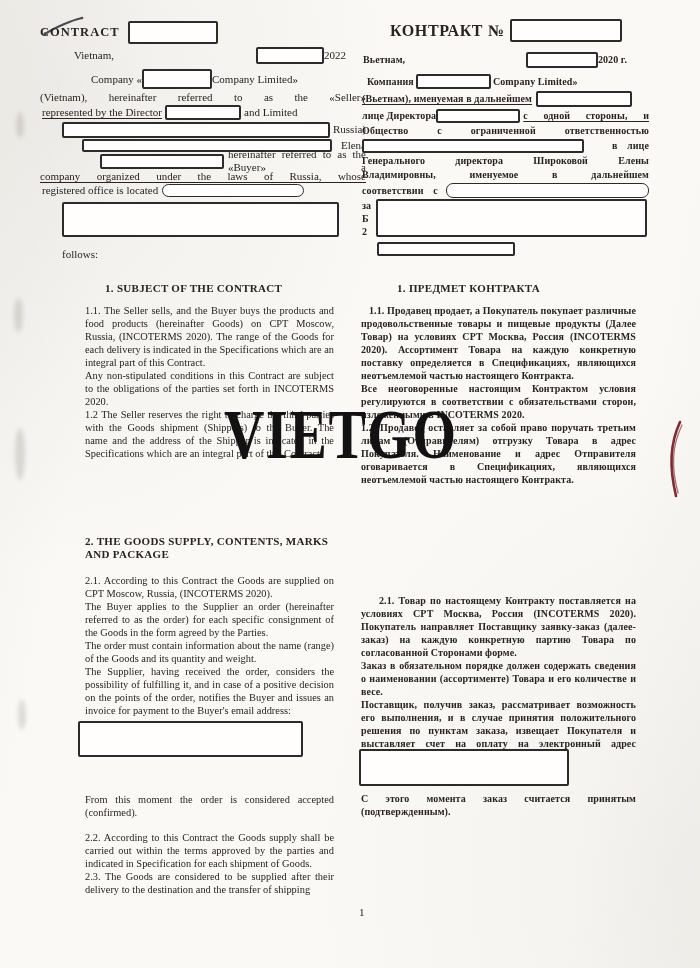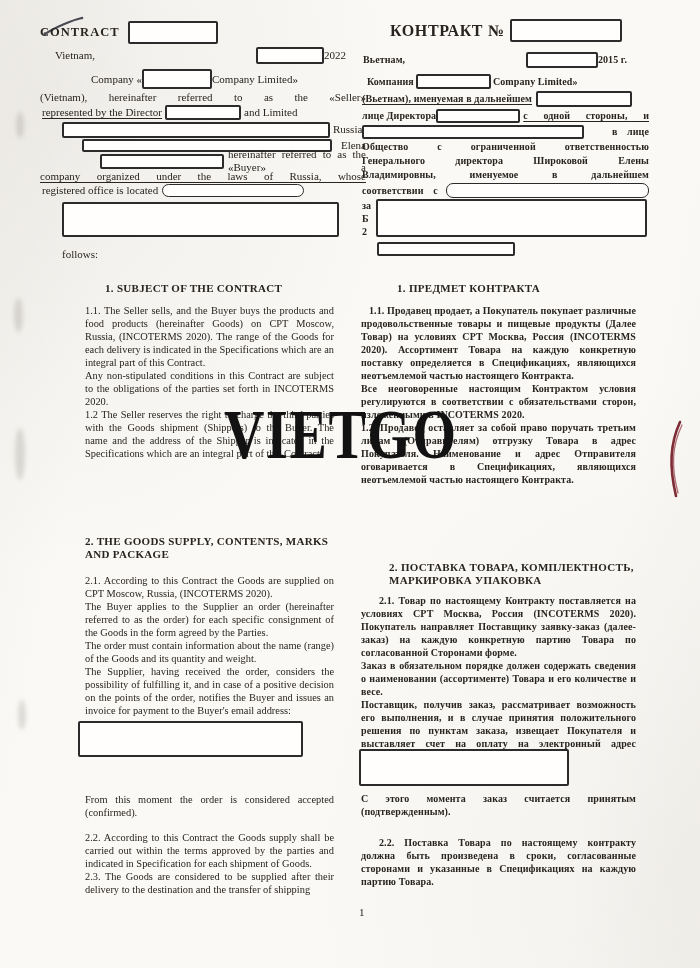--- a/index.html
+++ b/index.html
@@ -72,21 +72,21 @@
     </svg>
   </div>
 
   <div class="abs wm">VIETGO</div>
 
   <div class="abs lh">
     <div class="l" style="height:24px;">
       <span class="title">CONTRACT</span>
       <span class="rbox" style="width:90px;height:23px;"></span>
     </div>
-    <div class="l" style="margin-top:3px;margin-left:15px;height:17px;">
+    <div class="l" style="margin-top:3px;margin-left:34px;height:17px;">
       <span>Vietnam,</span>
       <span class="grow"></span>
       <span class="rbox" style="width:68px;height:17px;"></span>
       <span style="margin-right:20px;">2022</span>
     </div>
     <div class="l" style="margin-top:5px;margin-left:51px;height:20px;">
       <span>Company «</span>
       <span class="rbox" style="width:70px;height:20px;"></span>
       <span>Company Limited»</span>
     </div>
@@ -128,43 +128,43 @@
 
   <div class="abs rh">
     <div class="l" style="margin-left:28px;height:24px;">
       <span class="title">КОНТРАКТ №</span>
       <span class="rbox" style="width:112px;height:23px;"></span>
     </div>
     <div class="l" style="margin-top:9px;margin-left:1px;height:17px;">
       <span>Вьетнам,</span>
       <span class="grow"></span>
       <span class="rbox" style="width:72px;height:16px;"></span>
-      <span style="margin-right:22px;">2015 г.</span>
+      <span style="margin-right:22px;">2020 г.</span>
     </div>
     <div class="l" style="margin-top:5px;margin-left:5px;height:16px;">
       <span>Компания</span>
       <span class="rbox" style="width:75px;height:15px;margin:0 2px;"></span>
       <span>Company Limited»</span>
     </div>
     <div class="l" style="height:17px;">
       <span class="ul">(Вьетнам), именуемая в дальнейшем</span>
       <span class="rbox" style="width:96px;height:16px;margin-left:4px;"></span>
     </div>
     <div class="l" style="height:15px;">
       <span>лице Директора</span>
       <span class="rbox" style="width:84px;height:14px;margin-right:3px;"></span>
       <span class="jl ul">с одной стороны, и</span>
     </div>
+    <div class="l">
+      <span class="jl">Общество с ограниченной ответственностью</span>
+    </div>
     <div class="l" style="height:15px;">
       <span class="rbox" style="width:222px;height:14px;"></span>
       <span class="grow"></span>
       <span class="ws">в лице</span>
-    </div>
-    <div class="l">
-      <span class="jl">Общество с ограниченной ответственностью</span>
     </div>
     <div class="l">
       <span class="jl">Генерального директора Широковой Елены</span>
     </div>
     <div class="l">
       <span class="jl">Владимировны, именуемое в дальнейшем</span>
     </div>
     <div class="l" style="height:16px;">
       <span class="ws">соответствии с</span>
       <span class="rbox round growbox" style="height:15px;margin-left:8px;"></span>
@@ -214,34 +214,28 @@
 
   <div class="abs rb">
     <div class="sec" style="top:4px;">
       <p class="h" style="margin-left:36px;">1. ПРЕДМЕТ КОНТРАКТА</p>
     </div>
     <div class="sec" style="top:26px;">
       <p class="p ind8">1.1. Продавец продает, а Покупатель покупает различные продовольственные товары и пищевые продукты (Далее Товар) на условиях СРТ Москва, Россия (INCOTERMS 2020). Ассортимент Товара на каждую конкретную поставку определяется в Спецификациях, являющихся неотъемлемой частью настоящего Контракта.</p>
       <p class="p">Все неоговоренные настоящим Контрактом условия регулируются в соответствии с обязательствами сторон, изложенными в INCOTERMS 2020.</p>
       <p class="p">1.2. Продавец оставляет за собой право поручать третьим лицам (Отправителям) отгрузку Товара в адрес Покупателя. Наименование и адрес Отправителя оговаривается в Спецификациях, являющихся неотъемлемой частью настоящего Контракта.</p>
     </div>
-    <div class="sec" style="top:283px;">
-      <p class="h" style="padding-left:28px;">2.   ПОСТАВКА ТОВАРА, КОМПЛЕКТНОСТЬ, МАРКИРОВКА УПАКОВКА</p>
-    </div>
     <div class="sec" style="top:316px;">
       <p class="p ind18">2.1. Товар по настоящему Контракту поставляется на условиях СРТ Москва, Россия (INCOTERMS 2020). Покупатель направляет Поставщику заявку-заказ (далее-заказ) на каждую конкретную партию Товара по согласованной Сторонами форме.</p>
       <p class="p">Заказ в обязательном порядке должен содержать сведения о наименовании (ассортименте) Товара и его количестве и весе.</p>
       <p class="p">Поставщик, получив заказ, рассматривает возможность его выполнения, и в случае принятия положительного решения по пунктам заказа, извещает Покупателя и выставляет счет на оплату на электронный адрес Покупателя:</p>
     </div>
     <div class="sec" style="top:471px;left:-2px;">
       <span class="rbox" style="width:210px;height:37px;"></span>
     </div>
     <div class="sec" style="top:514px;">
       <p class="p">С этого момента заказ считается принятым (подтвержденным).</p>
     </div>
-    <div class="sec" style="top:558px;">
-      <p class="p ind18">2.2. Поставка Товара по настоящему контракту должна быть произведена в сроки, согласованные сторонами и указанные в Спецификациях на каждую партию Товара.</p>
-    </div>
   </div>
 
   <div class="abs pagenum">1</div>
 
 </div>
 
 </body></html>

